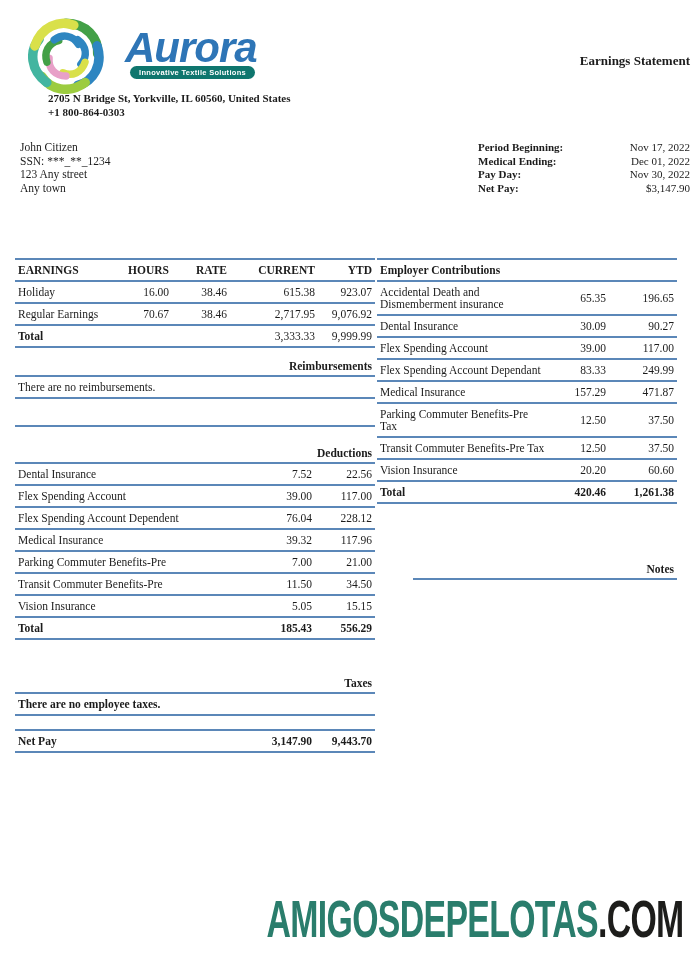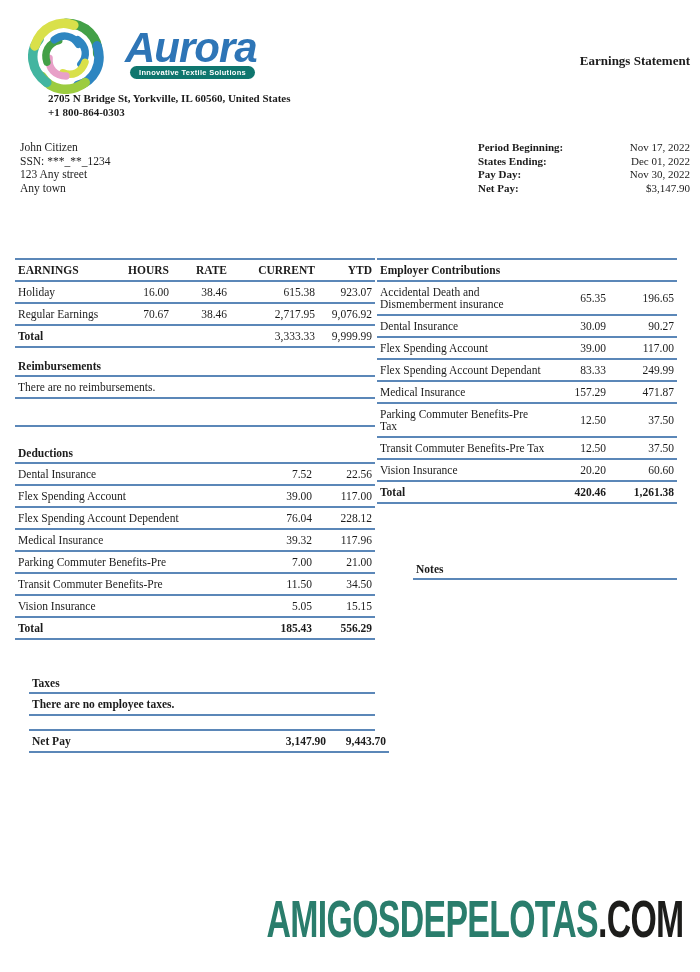--- a/index.html
+++ b/index.html
@@ -43,28 +43,29 @@
   th, td { font-size:11.5px; padding:4px 3px; vertical-align:middle; text-align:left; }
   .num { text-align:right; }
   thead tr { border-top:2px solid var(--line); border-bottom:2px solid var(--line); }
   tbody tr { border-bottom:2px solid var(--line); }
   th { font-weight:bold; }
   .bold { font-weight:bold; }
 
   .section-title {
     font-size:11.5px; font-weight:bold; padding:3px 3px 3px;
     border-bottom:2px solid var(--line);
+    text-align:right;
   }
   .section-text { font-size:11.5px; padding:4px 3px; border-bottom:2px solid var(--line); }
   .spacer-line { border-top:2px solid var(--line); }
 
   .reimb { margin-top:9px; }
   .reimb-gap-line { margin-top:26px; }
   .deductions-block { margin-top:17px; }
-  .taxes-block { margin-top:34px;margin-left:14px; }
+  .taxes-block { margin-top:34px; }
   .netpay-line { margin-top:13px; }
   .netpay-table tbody tr { border-top:0; }
   .notes-block { margin-top:56px;margin-left:36px; }
 
   
   .watermark {
     right:16px; top:893px;
     font-family:"Liberation Sans", sans-serif;
     font-size:52px; font-weight:bold; line-height:52px; letter-spacing:-1px;
     transform:scaleX(0.65); transform-origin:right center; white-space:nowrap;
@@ -114,21 +115,21 @@
     <div>123 Any street</div>
     <div>Any town</div>
   </div>
 
   <div class="abs period">
     <div class="period-row">
       <span class="lbl">Period Beginning:</span>
       <span>Nov 17, 2022</span>
     </div>
     <div class="period-row">
-      <span class="lbl">States Ending:</span>
+      <span class="lbl">Medical Ending:</span>
       <span>Dec 01, 2022</span>
     </div>
     <div class="period-row">
       <span class="lbl">Pay Day:</span>
       <span>Nov 30, 2022</span>
     </div>
     <div class="period-row">
       <span class="lbl">Net Pay:</span>
       <span>$3,147.90</span>
     </div>

